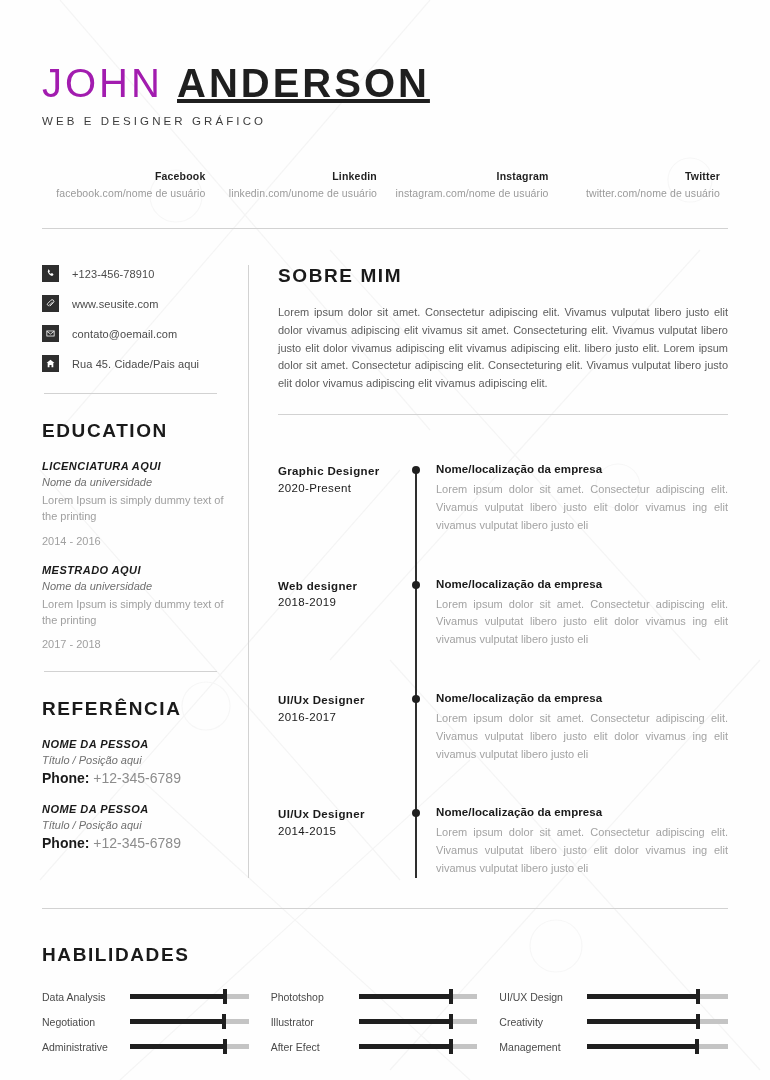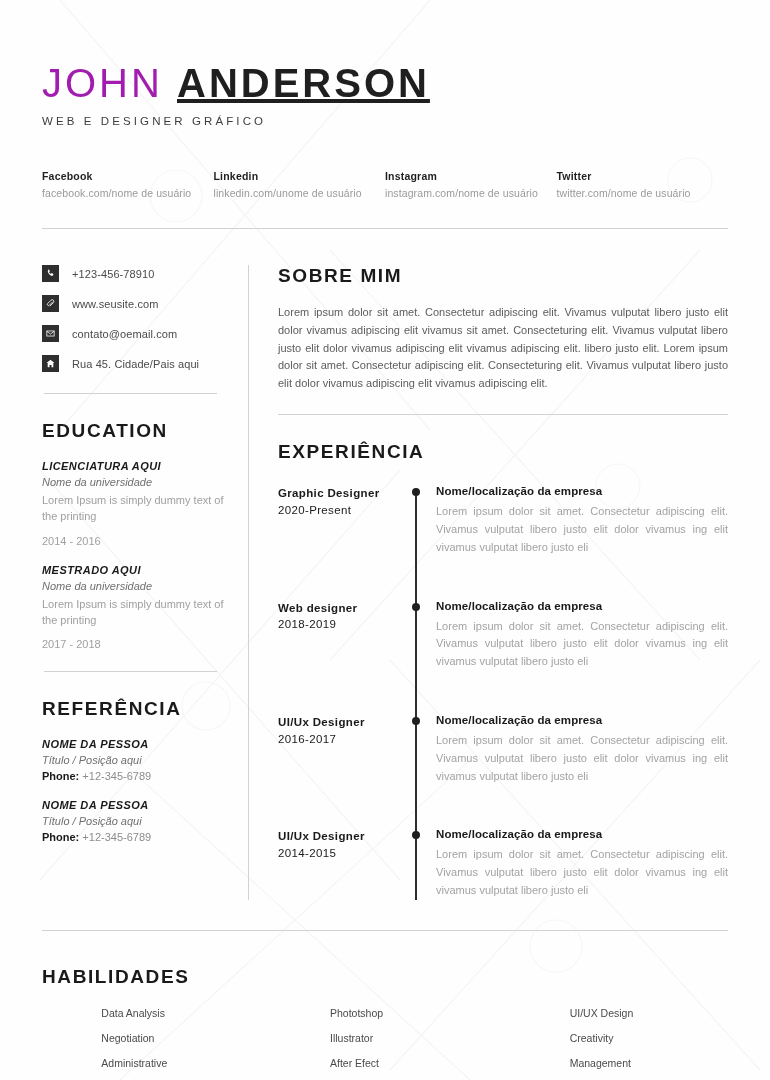--- a/index.html
+++ b/index.html
@@ -53,20 +53,21 @@
   }
 
   
   .social-row {
     display: flex;
     margin-top: 43px;
   }
   .social {
     width: 25%;
     padding-right: 8px;
+    text-align: right;
   }
   .social-name {
     font-size: 10.5px;
     font-weight: 700;
     color: #1f1f1f;
     letter-spacing: .2px;
   }
   .social-handle {
     margin-top: 5px;
     font-size: 10.5px;
@@ -149,21 +150,21 @@
     line-height: 1.48;
     color: #a0a0a0;
   }
   .entry-date {
     margin-top: 10px;
     font-size: 11px;
     color: #a0a0a0;
   }
   .entry-phone {
     margin-top: 4px;
-    font-size: 11px;
+    font-size: 14px;
     color: #8c8c8c;
   }
   .entry-phone b { color: #1a1a1a; font-weight: 700; }
 
   .sec-education { margin-top: 0; }
   .sec-reference { margin-top: 10px; }
 
   
   .about-text {
     font-size: 11px;
@@ -243,21 +244,20 @@
     display: flex;
     margin-top: 19px;
   }
   .skill-col { width: 33.333%; padding-right: 22px; }
   .skill-col:last-child { padding-right: 0; }
   .skill-row {
     display: flex;
     align-items: center;
     height: 24px;
     margin-bottom: 1px;
-    flex-direction: column;
   }
   .skill-label {
     width: 88px;
     flex: 0 0 88px;
     font-size: 10.5px;
     color: #4a4a4a;
     white-space: nowrap;
   }
   .skill-bar {
     position: relative;
@@ -420,21 +420,20 @@
 
         <div>
           <div class="sec-title">SOBRE MIM</div>
           <div style="height:17px"></div>
           <div class="about-text">Lorem ipsum dolor sit amet. Consectetur adipiscing elit. Vivamus vulputat libero justo elit dolor vivamus adipiscing elit vivamus sit amet. Consecteturing elit. Vivamus vulputat libero justo elit dolor vivamus adipiscing elit vivamus adipiscing elit. libero justo elit. Lorem ipsum dolor sit amet. Consectetur adipiscing elit. Consecteturing elit. Vivamus vulputat libero justo elit dolor vivamus adipiscing elit vivamus adipiscing elit.</div>
         </div>
 
         <hr class="rule rule-right">
 
         <div>
-          <div class="sec-title">EXPERIÊNCIA</div>
           <div style="height:22px"></div>
 
           <div class="timeline">
             <div class="tl-line"></div>
 
             <div class="exp-row">
               <div class="exp-left">
                 <div class="exp-role">Graphic Designer</div>
                 <div class="exp-years">2020-Present</div>
               </div>

